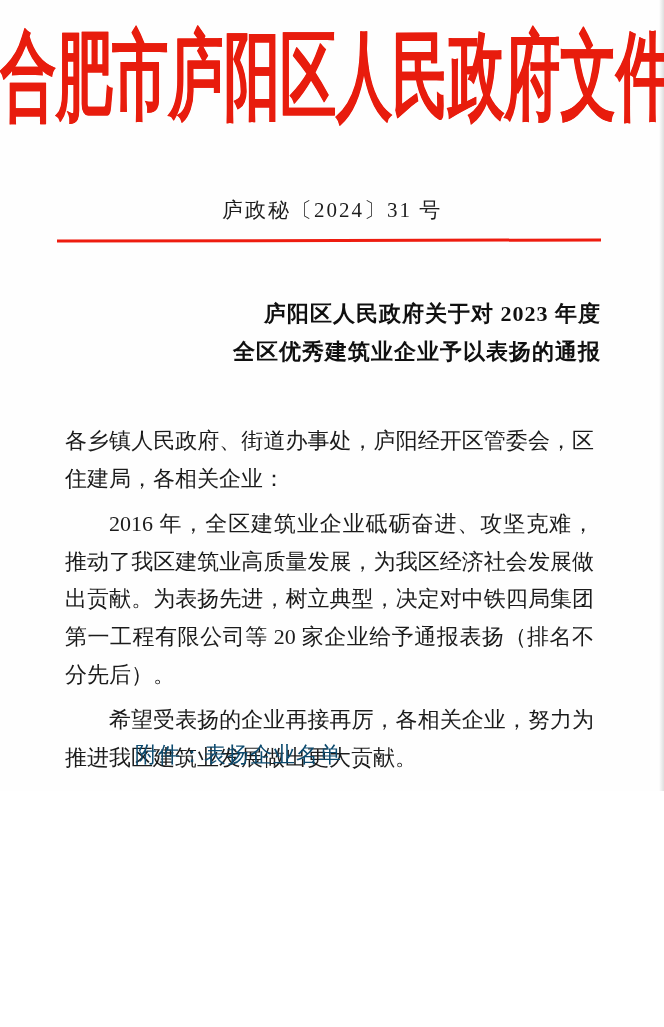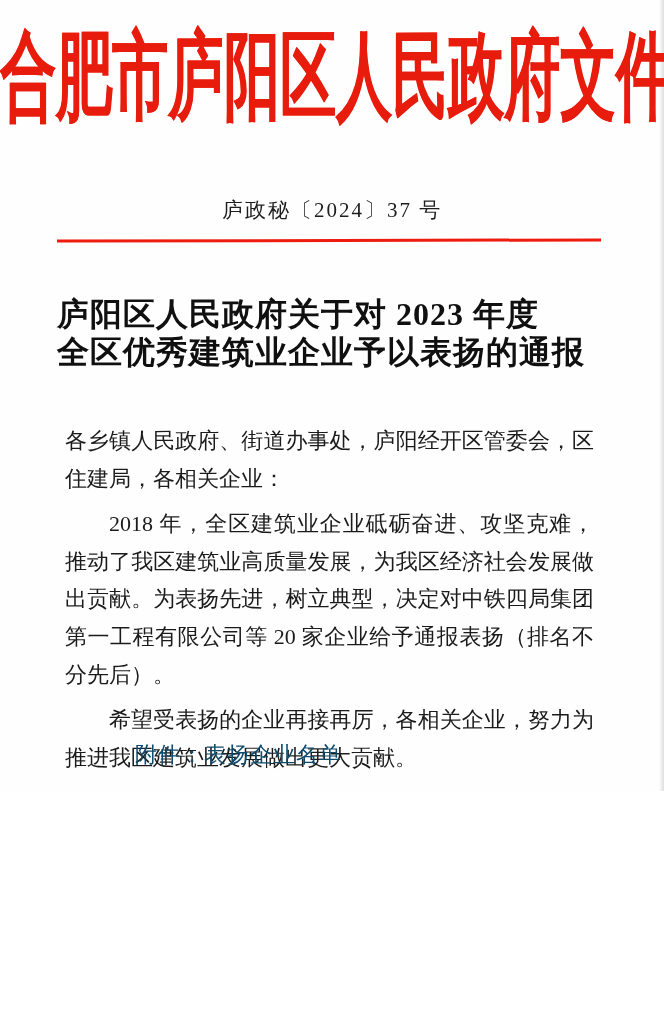--- a/index.html
+++ b/index.html
@@ -37,22 +37,22 @@
   }
   .red-line {
     position: absolute; left: 57px; top: 239px;
     width: 544px; height: 3px;
     background: #ee1c0f;
     transform: rotate(-0.12deg);
   }
   .doc-title {
     position: absolute; left: 57px; top: 295px; width: 544px;
     margin: 0;
-    text-align: left;
-    font-size: 32px; line-height: 38px; font-weight: bold;
+    text-align: right;
+    font-size: 22px; line-height: 38px; font-weight: bold;
     color: #101010;
     letter-spacing: 1px;
   }
   .body-text {
     position: absolute; left: 57px; top: 414px; width: 545px;
     font-size: 22px; line-height: 37.6px;
     text-align: justify;
     text-justify: inter-character;
     color: #1b1b1b;
   }
@@ -89,29 +89,29 @@
 </style>
 </head>
 <body>
 
 <div class="page">
 
   <div class="scan-edge"></div>
 
   <div class="header-title">合肥市庐阳区人民政府文件</div>
 
-  <div class="doc-number">庐政秘〔2024〕37 号</div>
+  <div class="doc-number">庐政秘〔2024〕31 号</div>
 
   <div class="red-line"></div>
 
   <h1 class="doc-title"><span>庐阳区人民政府关于对 2023 年度</span><br><span>全区优秀建筑业企业予以表扬的通报</span></h1>
 
   <div class="body-text">
     <p class="salutation">各乡镇人民政府、街道办事处，庐阳经开区管委会，区住建局，各相关企业：</p>
-    <p class="indent">2018 年，全区建筑业企业砥砺奋进、攻坚克难，推动了我区建筑业高质量发展，为我区经济社会发展做出贡献。为表扬先进，树立典型，决定对中铁四局集团第一工程有限公司等 20 家企业给予通报表扬（排名不分先后）。</p>
+    <p class="indent">2016 年，全区建筑业企业砥砺奋进、攻坚克难，推动了我区建筑业高质量发展，为我区经济社会发展做出贡献。为表扬先进，树立典型，决定对中铁四局集团第一工程有限公司等 20 家企业给予通报表扬（排名不分先后）。</p>
     <p class="indent">希望受表扬的企业再接再厉，各相关企业，努力为推进我区建筑业发展做出更大贡献。</p>
   </div>
 
   <div class="attachment-line">附件：表扬企业名单</div>
 
   <svg class="seal" viewBox="0 0 179 179" xmlns="http://www.w3.org/2000/svg">
     <defs>
       <path id="sealTextArc" d="M 42.8 122.2 A 57 57 0 1 1 136.2 122.2" fill="none"></path>
       <filter id="sealFuzz" x="-20%" y="-20%" width="140%" height="140%">
         <feGaussianBlur stdDeviation="0.7"></feGaussianBlur>

